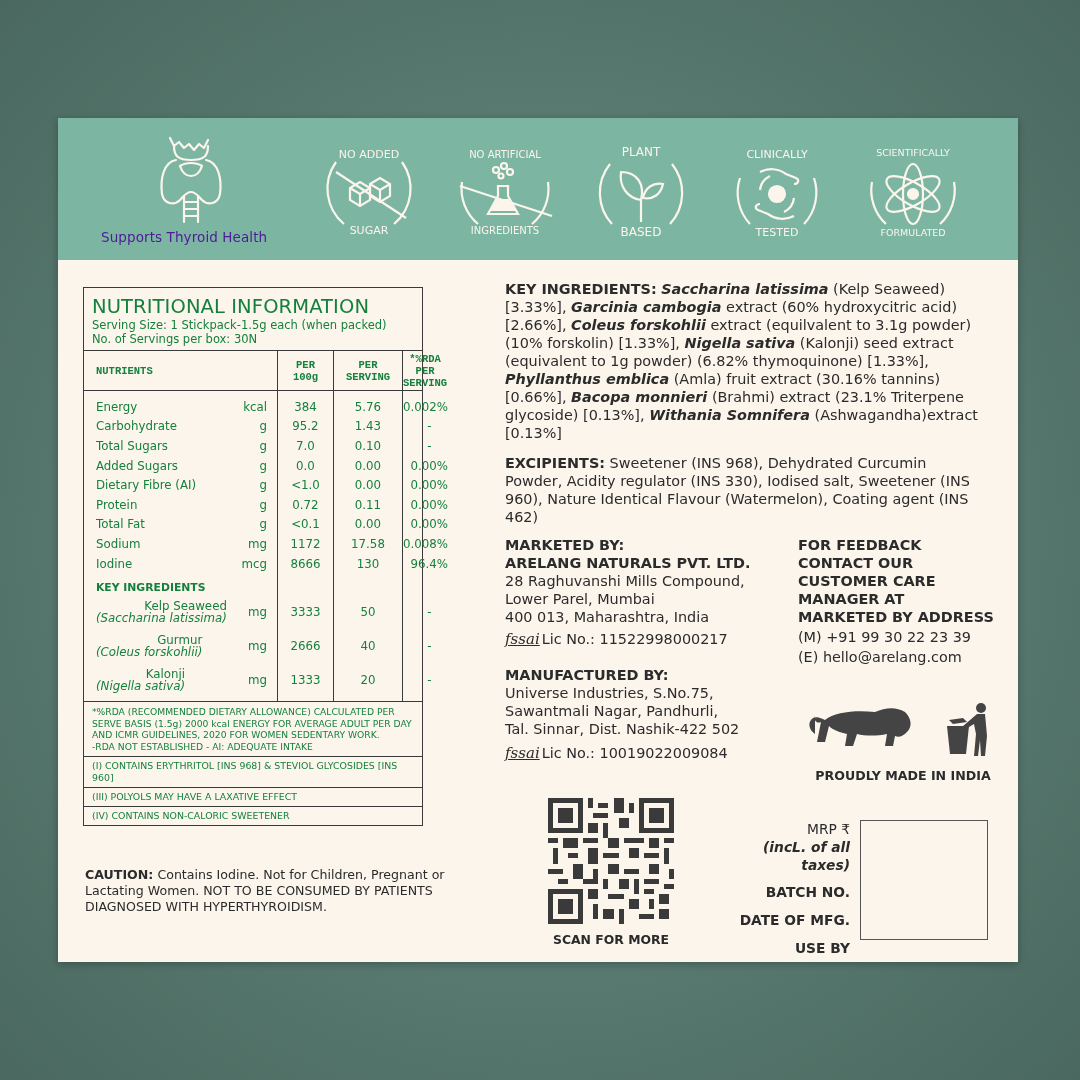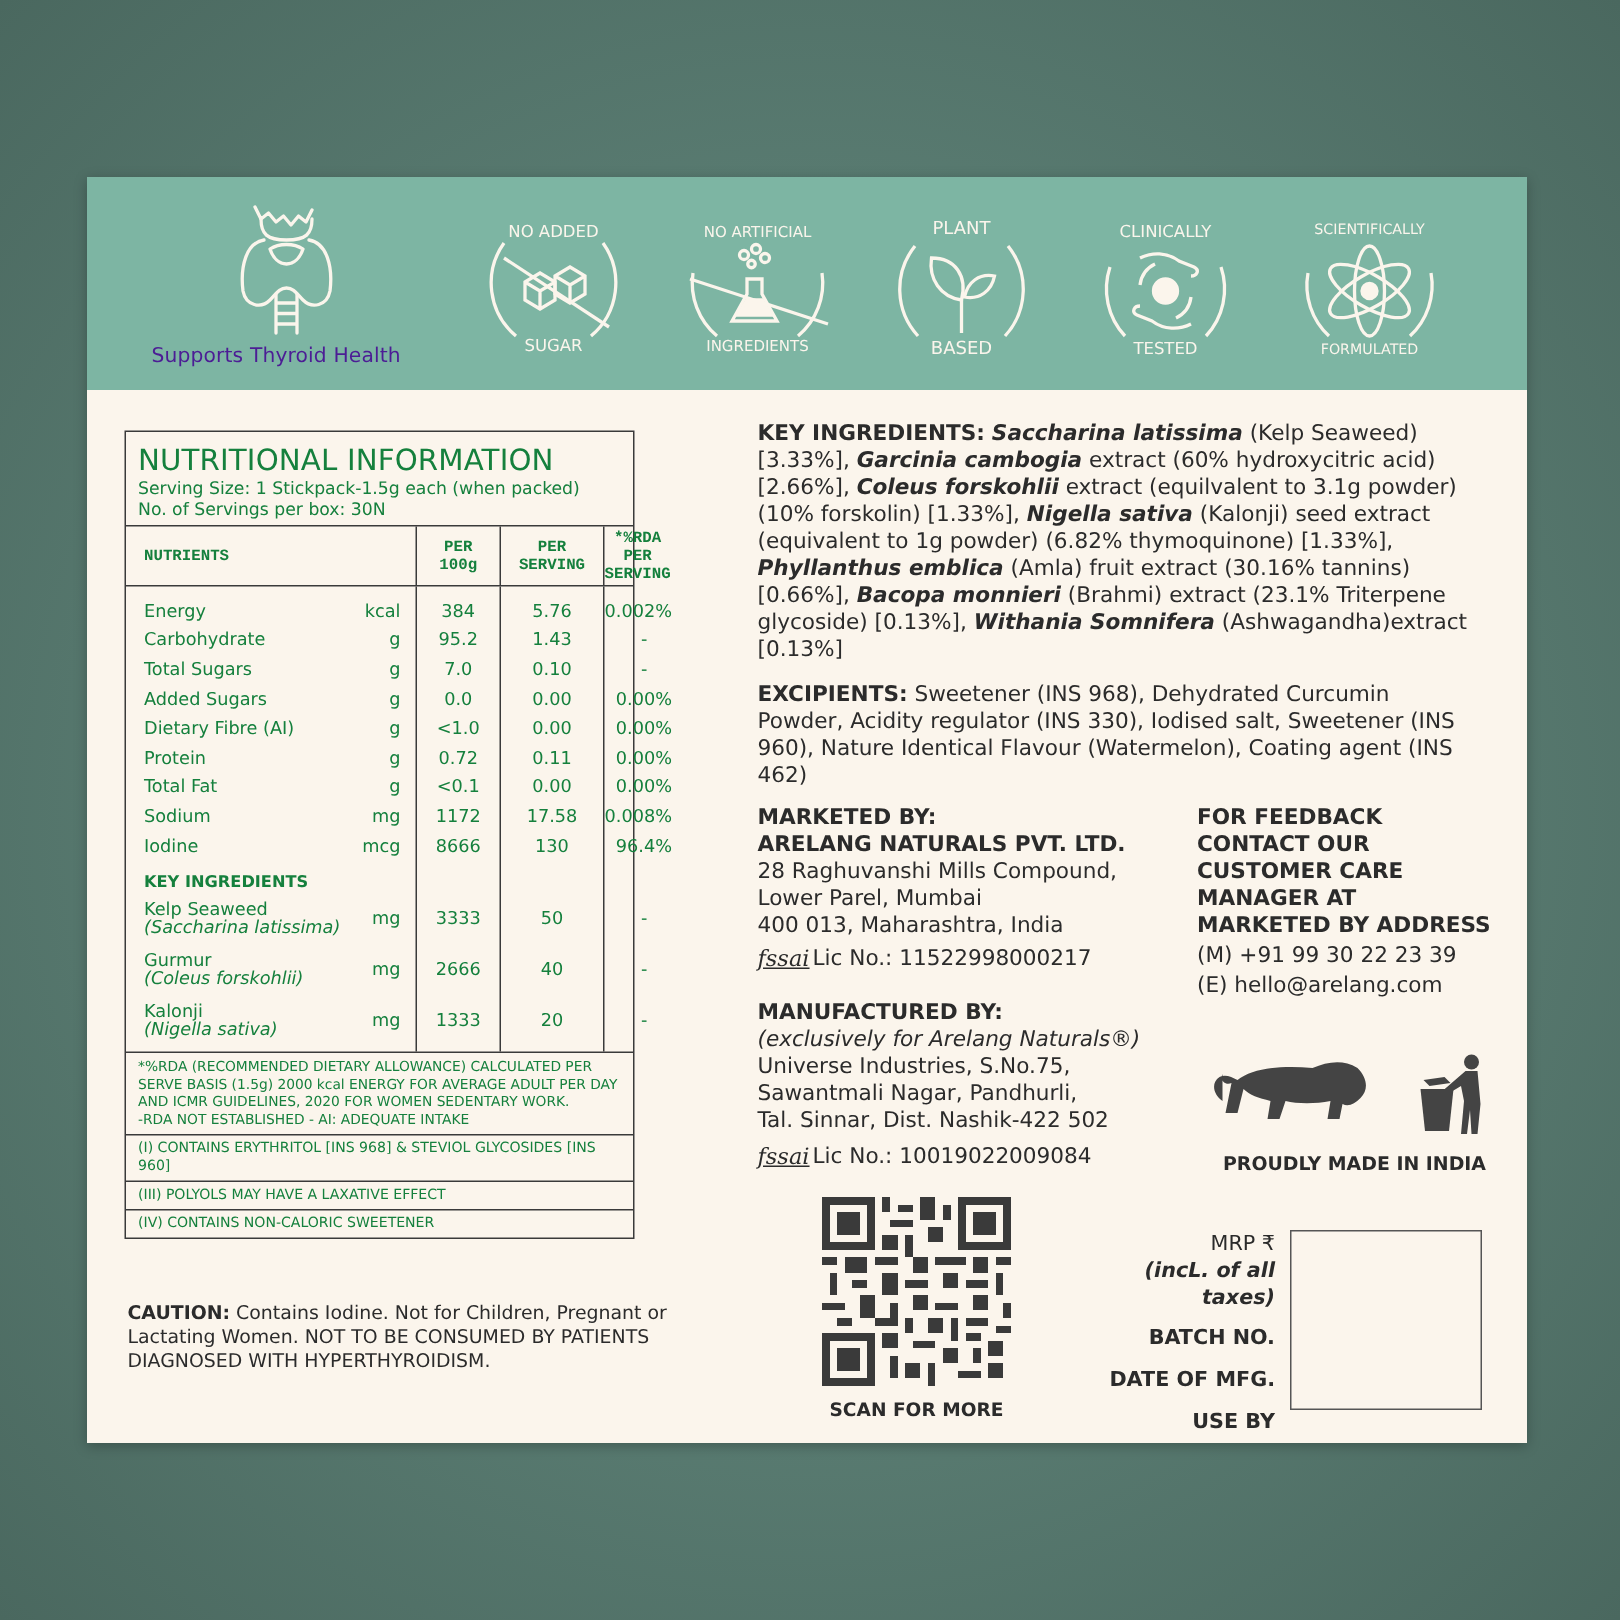--- a/index.html
+++ b/index.html
@@ -42,21 +42,21 @@
     font-size: 10.5px; font-weight: bold;
   }
   .nut-colhead > div { display: flex; align-items: center; justify-content: center; text-align: center; line-height: 12px; }
   .nut-colhead > div:first-child { justify-content: flex-start; padding-left: 12px; }
   .nut-body { display: grid; grid-template-columns: 194px 56px 69px 1fr; }
   .col { border-right: 1.3px solid #3a3a3a; padding-top: 6px; padding-bottom: 4px; }
   .col:last-child { border-right: none; }
   .r { height: 19.6px; display: flex; align-items: center; font-size: 11.8px; }
   .r.tall { height: 34px; }
   .r.kh { height: 22px; font-size: 10.8px; font-weight: bold; padding-top: 6px; }
-  .c1 .r { padding-left: 12px; padding-right: 10px; justify-content: space-between; }
+  .c1 .r { padding-left: 12px; padding-right: 10px; justify-content: space-between; text-align: right; }
   .c1 .r .nm { display: flex; flex-direction: column; line-height: 12.5px; }
   .c1 .r .nm i { font-style: italic; }
   .c2 .r, .c3 .r { justify-content: center; }
   .c4 .r { justify-content: flex-end; padding-right: 8px; }
   .c4 .r.dash { justify-content: center; padding-right: 0; }
   .nut-note {
     border-top: 1.3px solid #3a3a3a; padding: 4px 8px; font-size: 9.2px; line-height: 11.5px;
   }
   .nut-foot { border-top: 1.3px solid #3a3a3a; padding: 3px 8px; font-size: 9.4px; line-height: 12px; }
 
@@ -341,21 +341,20 @@
     <div class="b">CONTACT OUR</div>
     <div class="b">CUSTOMER CARE</div>
     <div class="b">MANAGER AT</div>
     <div class="b">MARKETED BY ADDRESS</div>
     <div style="margin-top:2px">(M) +91 99 30 22 23 39</div>
     <div style="margin-top:2px">(E) hello@arelang.com</div>
   </div>
 
   <div class="right mf">
     <div class="b">MANUFACTURED BY:</div>
-    <div><i>(exclusively for Arelang Naturals®)</i></div>
     <div>Universe Industries, S.No.75,</div>
     <div>Sawantmali Nagar, Pandhurli,</div>
     <div>Tal. Sinnar, Dist. Nashik-422 502</div>
     <div class="lic" style="margin-top:6px">
         <span class="fssai">fssai</span>
         <span>Lic No.: 10019022009084</span>
       </div>
   </div>
 
   <div class="india">

